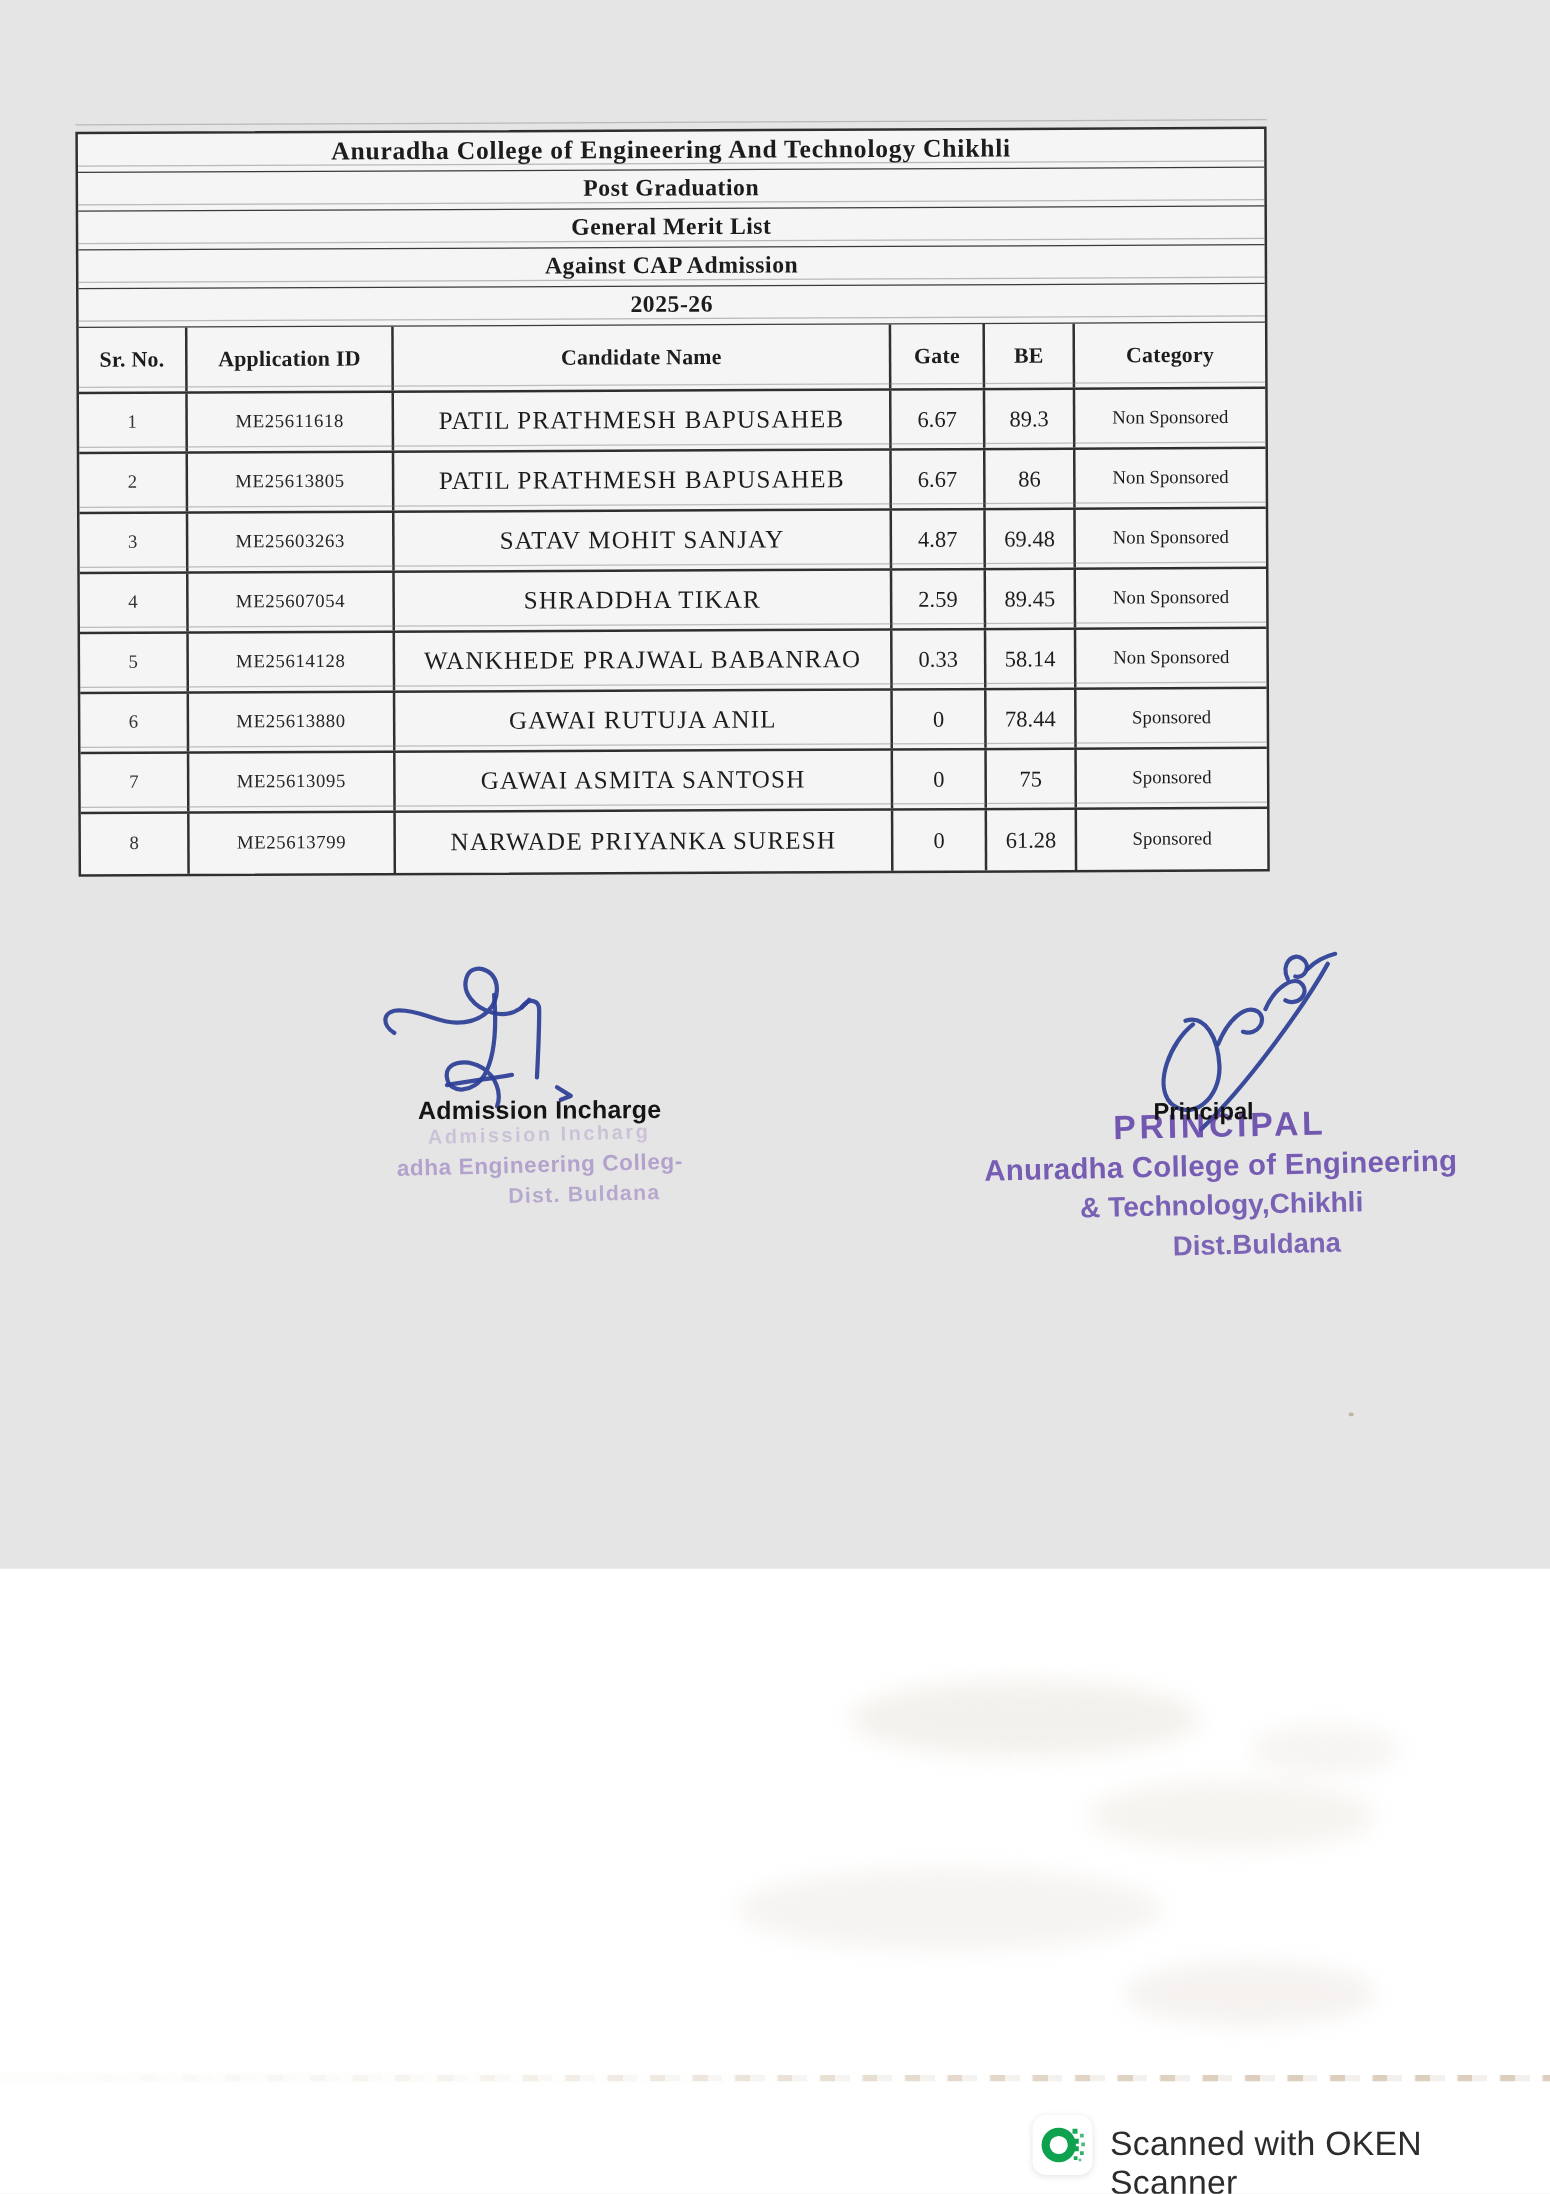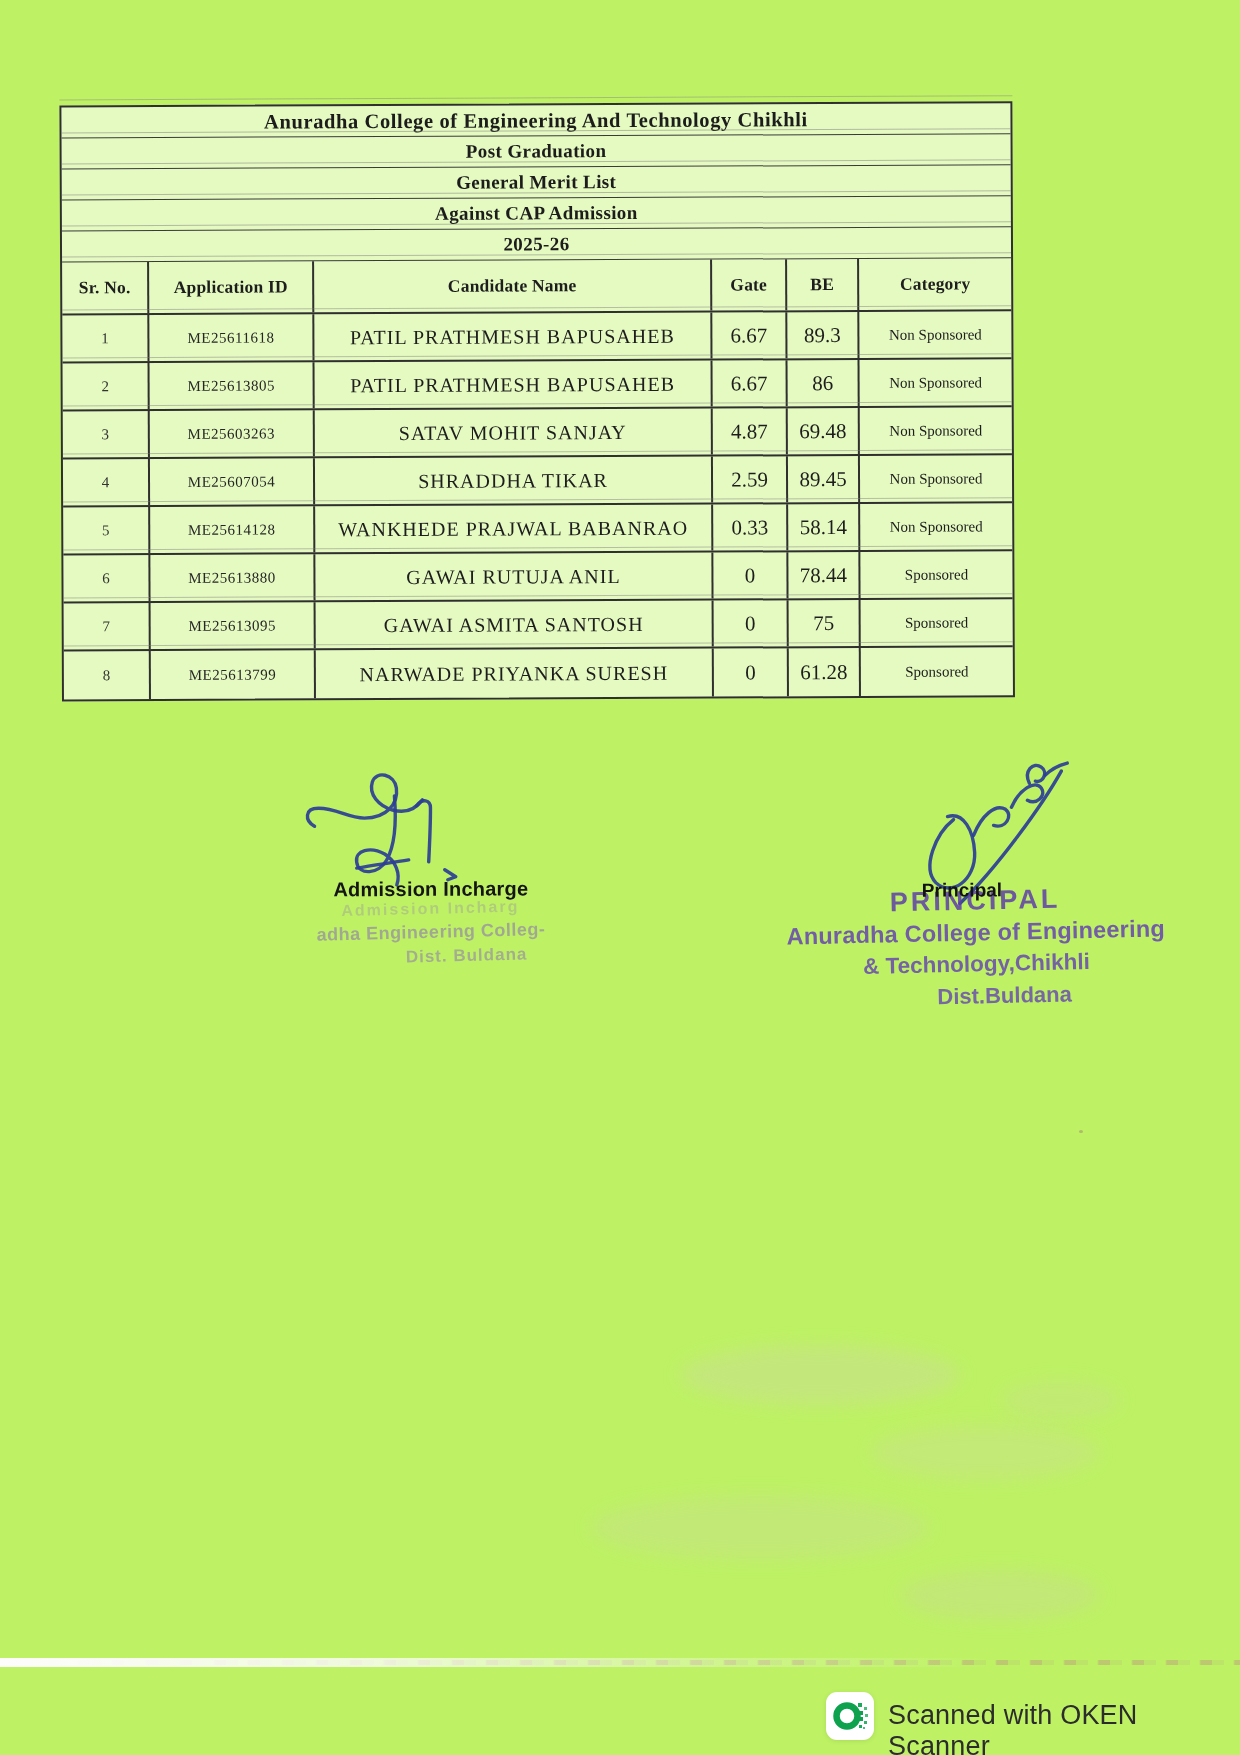--- a/index.html
+++ b/index.html
@@ -1,18 +1,18 @@
 <!DOCTYPE html>
 <html><head>
 <meta charset="utf-8">
 <style>
   * { margin:0; padding:0; box-sizing:border-box; }
   html,body { width:1240px; height:1755px; }
   body { background:#ffffff; font-family:"Liberation Serif", serif; overflow:hidden; }
-  .paper { position:relative; width:1240px; height:1755px; background:#bef264; }
+  .paper { position:relative; width:1240px; height:1255px; background:#e5e5e5; }
   .tilt { position:absolute; inset:0; transform:rotate(-0.25deg); transform-origin:50% 40%; }
 
   
   .doc-table { position:absolute; left:62px; top:103px; width:953px; border:2px solid #2f2f2f; background:rgba(255,255,255,.6); }
   .doc-table::before { content:""; position:absolute; left:-2px; right:-2px; top:-8px; height:1.4px; background:rgba(130,130,130,.45); }
 
   .title-row { position:relative; height:31px; display:flex; align-items:center; justify-content:center;
                border-bottom:1.6px solid #3a3a3a; font-weight:bold; font-size:19px; color:#1c1c1c; letter-spacing:.4px; }
   .title-row::after { content:""; position:absolute; left:0; right:0; bottom:4px; height:1.2px; background:rgba(125,125,125,.5); }
   .title-row.first { font-size:20.5px; letter-spacing:.6px; }
@@ -31,21 +31,21 @@
   .c-app  { width:165px; }
   .c-name { width:398px; }
   .c-gate { width:75px;text-align:right; }
   .c-be   { width:72px; }
   .c-cat  { flex:1; }
 
   .hrow .cell { font-weight:bold; font-size:17.5px; letter-spacing:.2px; }
   .trow .c-sr   { font-size:15px; color:#333; }
   .trow .c-app  { font-size:15px; letter-spacing:.5px; color:#262626; }
   .trow .c-name { font-size:20px; letter-spacing:1px; }
-  .trow .c-gate, .trow .c-be { font-size:21px; }
+  .trow .c-gate, .trow .c-be { font-size:18px; }
   .trow .c-cat  { font-size:15px; }
 
   
   .sig { position:absolute; }
   .sig path { fill:none; stroke:#2d3e96; stroke-width:3.4; stroke-linecap:round; stroke-linejoin:round; opacity:.92; }
 
   .sig-left-label { position:absolute; left:300px; top:877px; width:260px; text-align:center;
                     font-family:"Liberation Sans", sans-serif; font-size:20px; font-weight:600; color:#151515; letter-spacing:.2px; }
   .stamp-left { position:absolute; left:295px; top:899px; width:270px; text-align:center;
                 font-family:"Liberation Sans", sans-serif; font-weight:700; color:#8a6cb8; transform:rotate(-1.2deg); }

